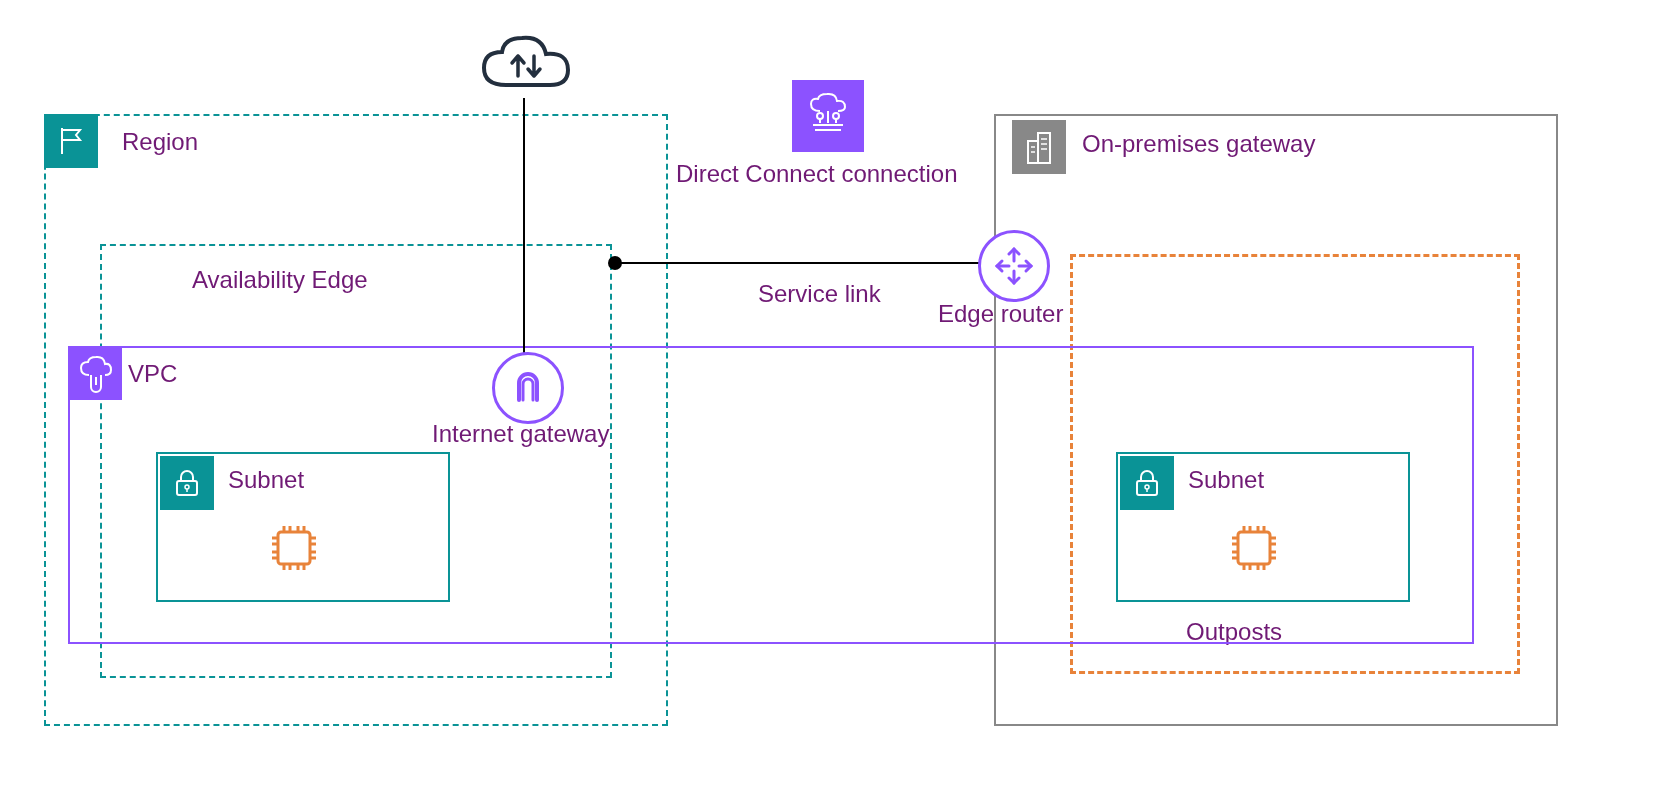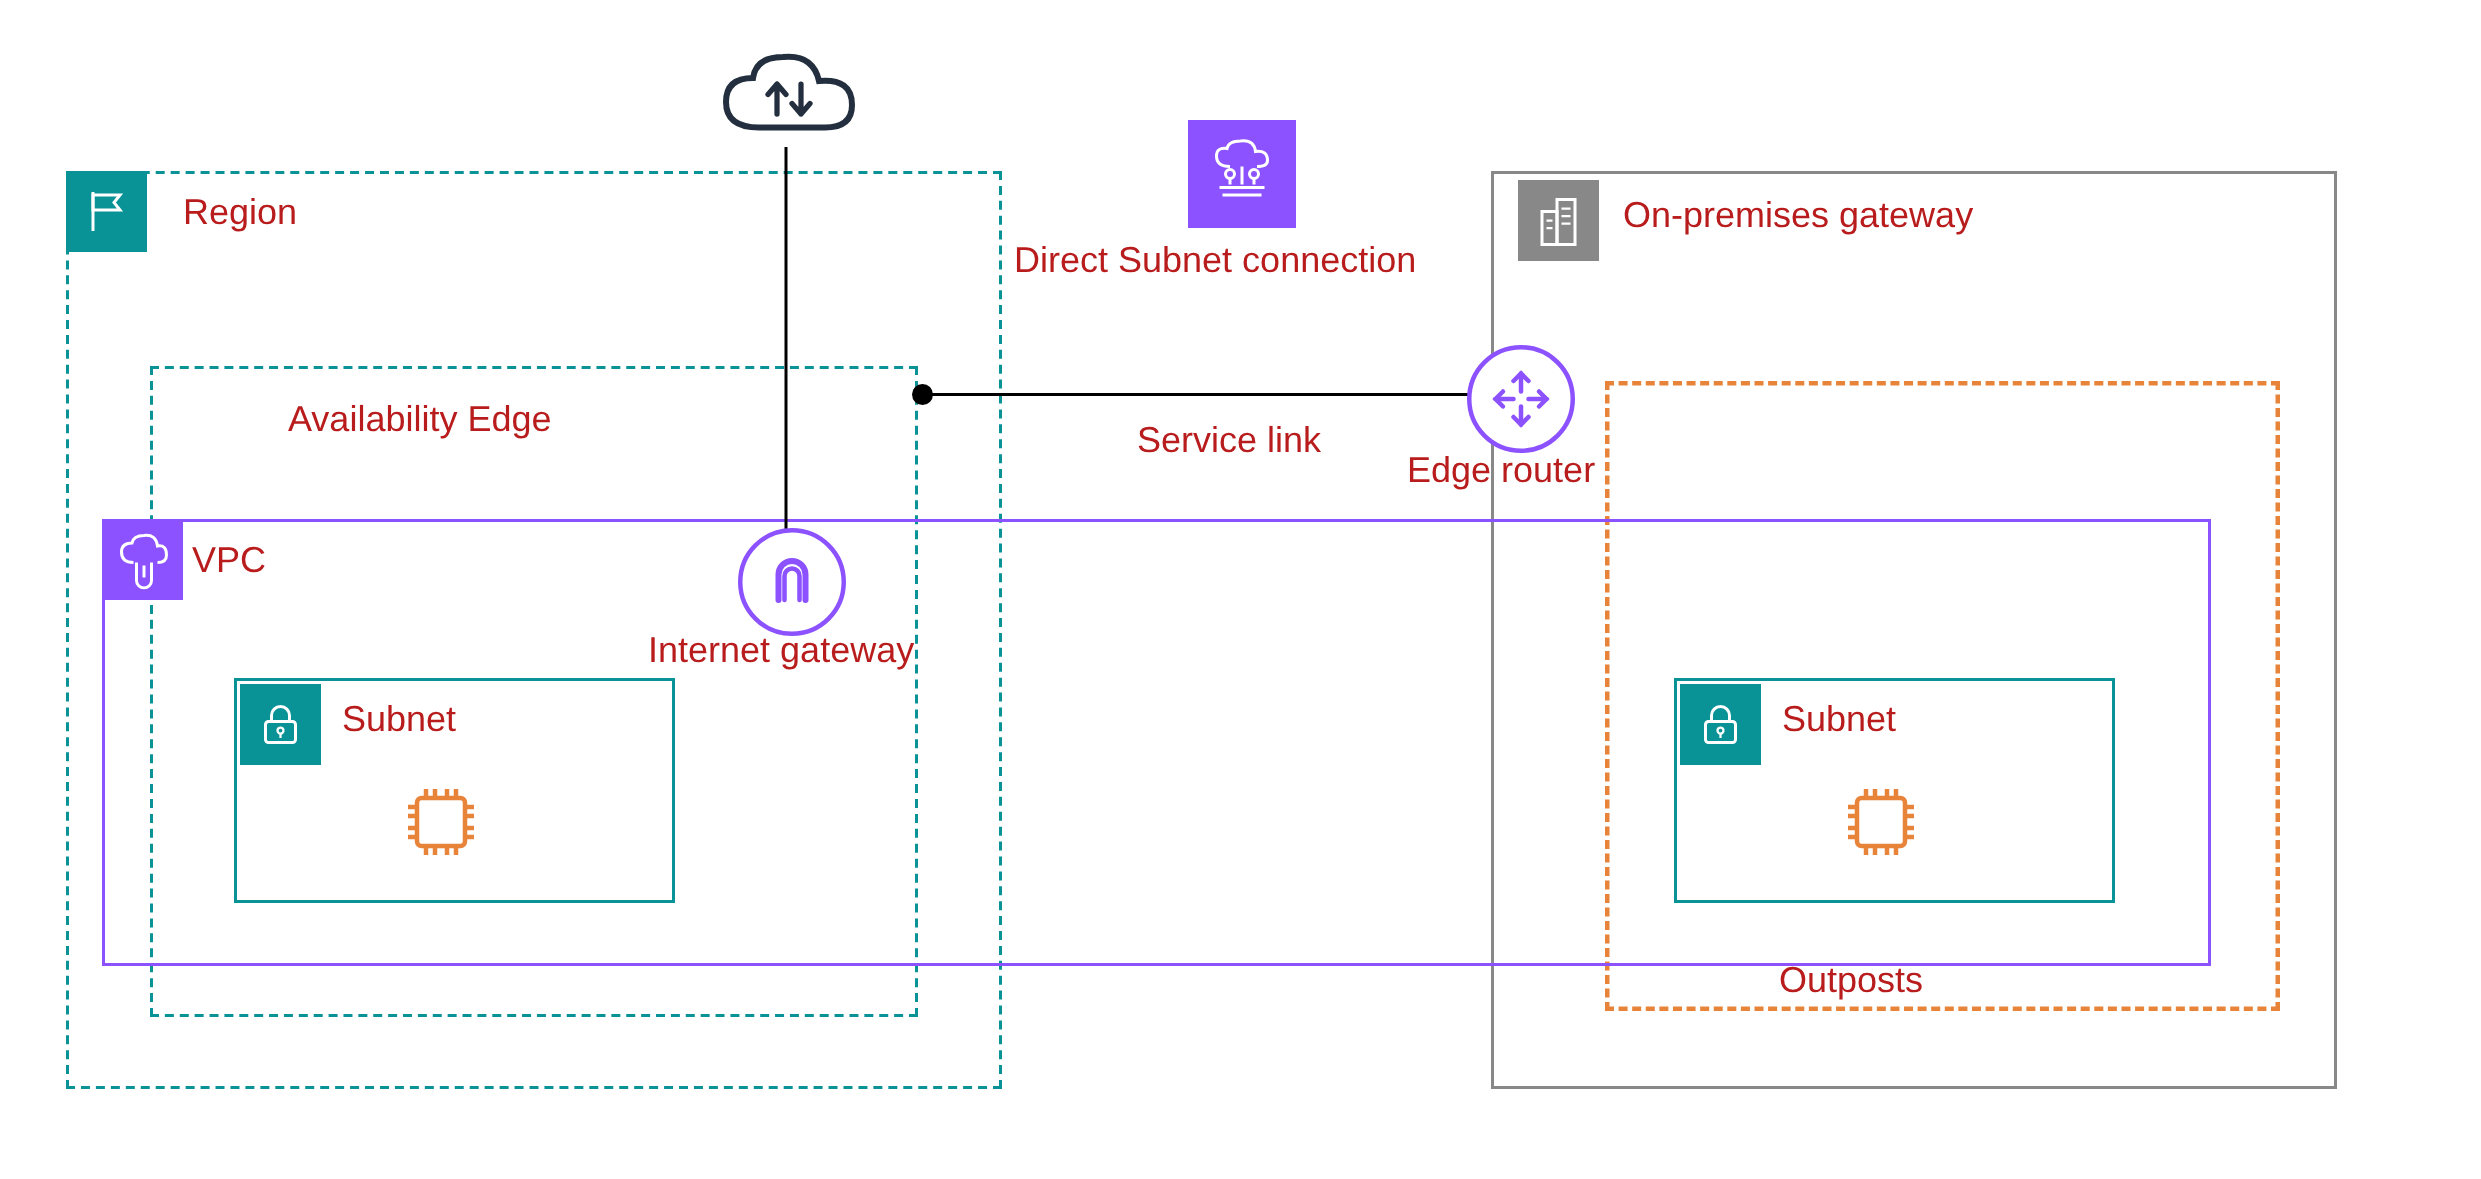--- a/index.html
+++ b/index.html
@@ -9,21 +9,21 @@
     background: #fff;
   }
   .stage {
     position: relative;
     width: 1654px;
     height: 786px;
   }
   .label {
     position: absolute;
     font-size: 24px;
-    color: #b91c1c;
+    color: #701a75;
     white-space: nowrap;
   }
   
   .region-box {
     position: absolute;
     left: 44px; top: 114px;
     width: 620px; height: 608px;
     border: 2px dashed #0a9396;
   }
   .region-badge {
@@ -172,21 +172,21 @@
       <line x1="19" y1="12" x2="25" y2="12" stroke="#fff" stroke-width="1.5"></line>
       <line x1="19" y1="17" x2="25" y2="17" stroke="#fff" stroke-width="1.5"></line>
       <line x1="19" y1="22" x2="25" y2="22" stroke="#fff" stroke-width="1.5"></line>
       <line x1="9" y1="20" x2="13" y2="20" stroke="#fff" stroke-width="1.5"></line>
       <line x1="9" y1="25" x2="13" y2="25" stroke="#fff" stroke-width="1.5"></line>
     </svg>
   </div>
   <div class="label" style="left:1082px; top:130px;">On-premises gateway</div>
 
   <div class="outposts-box"></div>
-  <div class="label" style="left:1186px; top:640px;">Outposts</div>
+  <div class="label" style="left:1186px; top:618px;">Outposts</div>
 
   <div class="vpc-box"></div>
   <div class="vpc-badge">
     <svg width="40" height="40" viewBox="0 0 40 40">
       <path d="M14 22 Q6 22 6 15 Q6 9 13 9 Q14 4 21 4 Q29 3 30 11 Q36 10 36 17 Q36 22 30 22" fill="none" stroke="#fff" stroke-width="2"></path>
       <path d="M16 22 v12 a5 5 0 0 0 10 0 v-12" fill="none" stroke="#fff" stroke-width="2"></path>
       <line x1="21" y1="24" x2="21" y2="32" stroke="#fff" stroke-width="2"></line>
     </svg>
   </div>
   <div class="label" style="left:128px; top:360px;">VPC</div>
@@ -264,21 +264,21 @@
       <path d="M17 20 Q8 20 8 13 Q8 7 15 8 Q16 3 24 3 Q33 2 34 10 Q42 9 42 16 Q42 20 35 20" fill="none" stroke="#fff" stroke-width="2"></path>
       <line x1="25" y1="20" x2="25" y2="32" stroke="#fff" stroke-width="2"></line>
       <line x1="17" y1="27" x2="17" y2="32" stroke="#fff" stroke-width="2"></line>
       <line x1="33" y1="27" x2="33" y2="32" stroke="#fff" stroke-width="2"></line>
       <circle cx="17" cy="25" r="3" fill="none" stroke="#fff" stroke-width="2"></circle>
       <circle cx="33" cy="25" r="3" fill="none" stroke="#fff" stroke-width="2"></circle>
       <line x1="10" y1="34" x2="40" y2="34" stroke="#fff" stroke-width="2"></line>
       <line x1="12" y1="39" x2="38" y2="39" stroke="#fff" stroke-width="2"></line>
     </svg>
   </div>
-  <div class="label" style="left:676px; top:160px;">Direct Subnet connection</div>
+  <div class="label" style="left:676px; top:160px;">Direct Connect connection</div>
 
   <div class="line" style="left:523px; top:98px; width:2px; height:256px;"></div>
 
   <div class="igw">
     <svg width="44" height="44" viewBox="0 0 44 44">
       <path d="M13 34 V17 a9 9 0 0 1 18 0 V34" fill="none" stroke="#8c52ff" stroke-width="4" stroke-linecap="round"></path>
       <path d="M17 34 V18 a5 5 0 0 1 10 0 V34" fill="none" stroke="#8c52ff" stroke-width="3" stroke-linecap="round"></path>
     </svg>
   </div>
   <div class="label" style="left:432px; top:420px;">Internet gateway</div>

